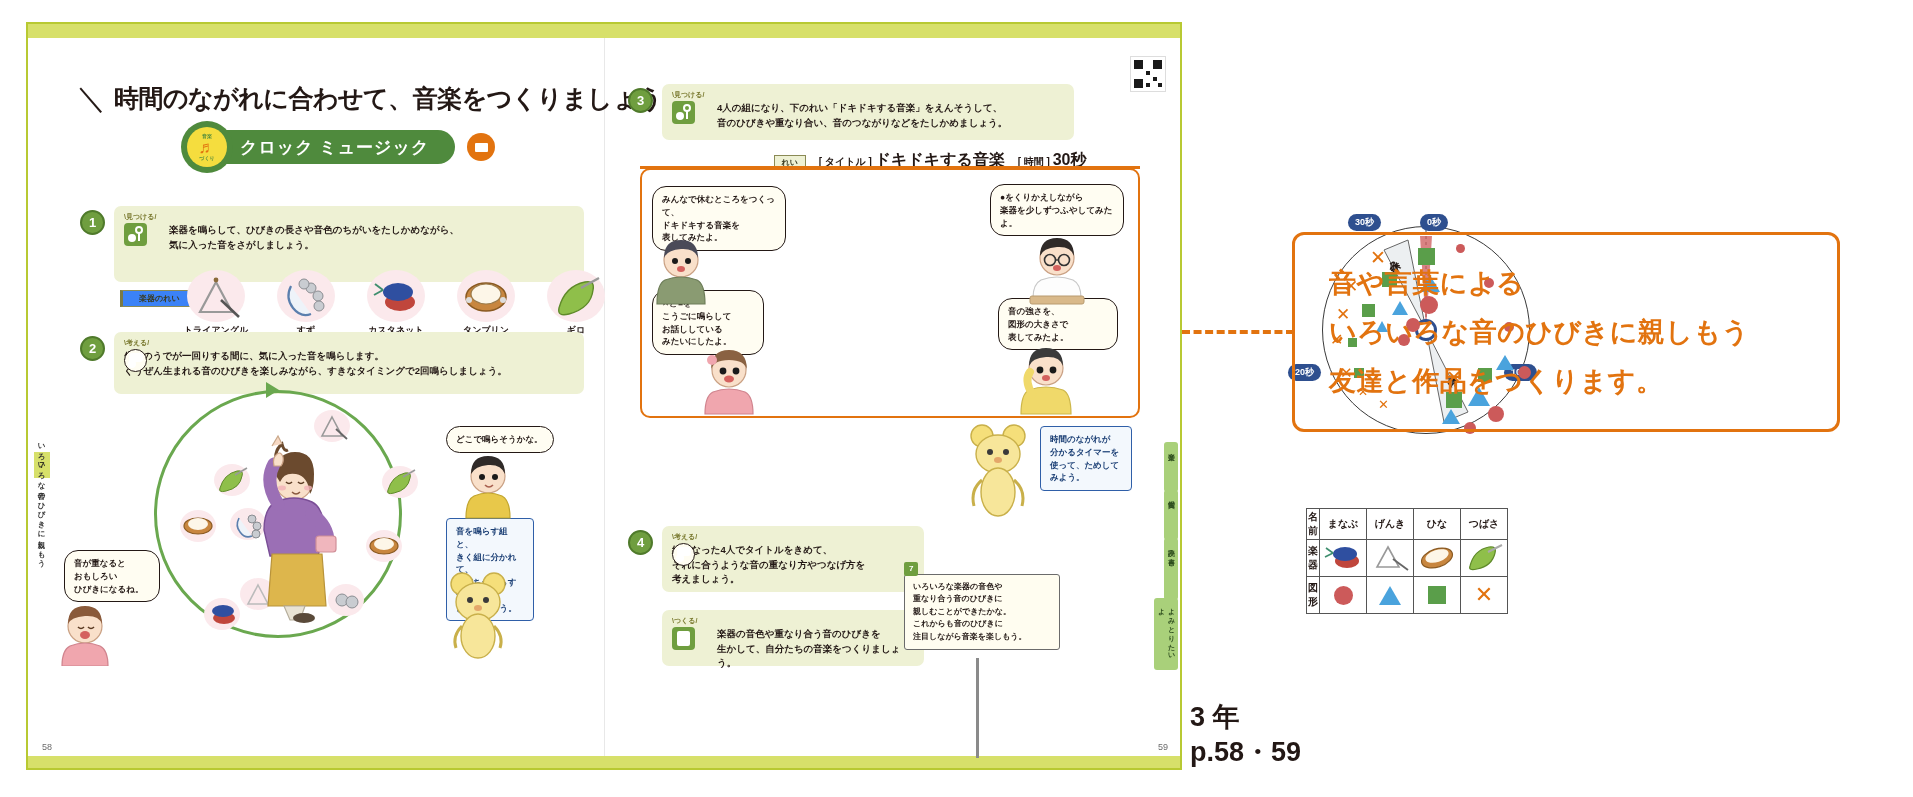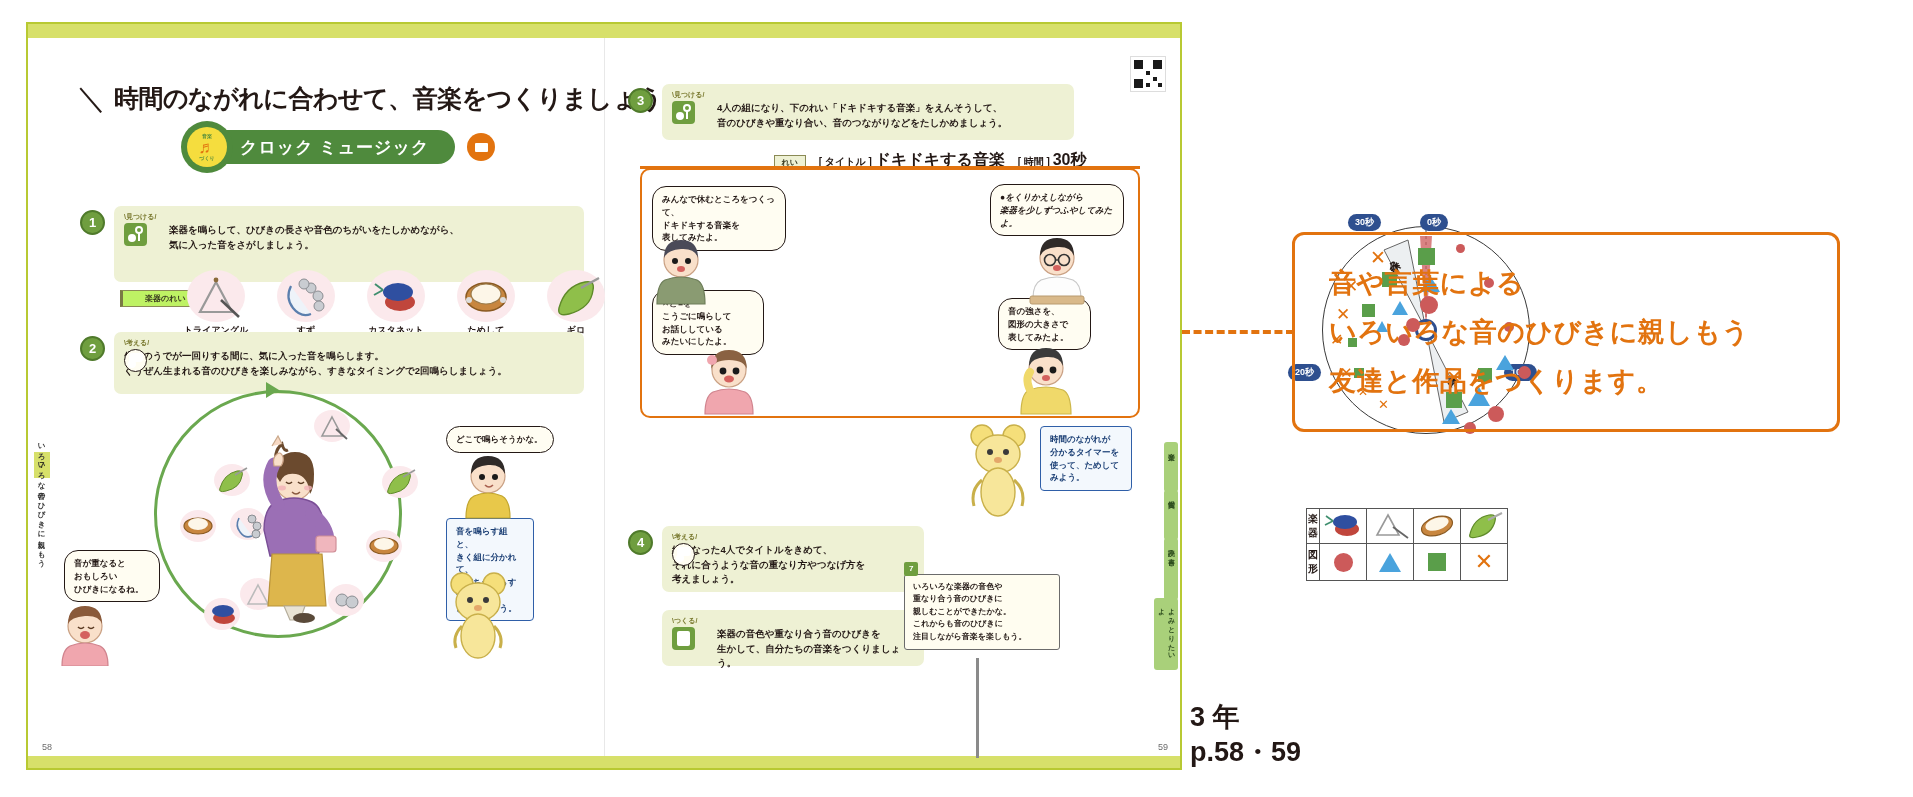--- a/index.html
+++ b/index.html
@@ -57,22 +57,22 @@
   .gicon .gi-head{position:absolute;left:4px;bottom:4px;width:8px;height:8px;border-radius:50%;background:#fff;}
   .gicon .gi-pin{position:absolute;right:4px;top:3px;width:8px;height:8px;border:2px solid #fff;
      border-radius:50%;box-sizing:border-box;}
   .gicon .gi-stem{position:absolute;right:7px;top:10px;width:2px;height:8px;background:#fff;}
   .gicon.bubble .gi-b1{position:absolute;left:4px;top:3px;width:14px;height:9px;background:#fff;border-radius:3px;}
   .gicon.bubble .gi-b2{position:absolute;left:3px;bottom:3px;width:8px;height:8px;border-radius:50%;background:#fff;}
   .gicon.doc .gi-d{position:absolute;left:5px;top:4px;width:13px;height:15px;background:#fff;border-radius:2px;}
   .gtext{font-size:9.5px;font-weight:bold;line-height:1.55;}
 
   
-  .tagbox{position:absolute;background:#bef264;border:1px solid #8a8a55;border-left:3px solid #7a7a45;
-     font-size:8px;font-weight:bold;padding:2px 22px;color:#3a3a20;}
+  .tagbox{position:absolute;background:#3b82f6;border:1px solid #8a8a55;border-left:3px solid #7a7a45;
+     font-size:8px;font-weight:bold;padding:2px 16px;color:#3a3a20;}
   .instr-row{position:absolute;display:flex;gap:18px;}
   .instr{width:72px;text-align:center;}
   .instr .blob{width:58px;height:52px;margin:0 auto;border-radius:50%;background:#fbe9ec;position:relative;}
   .instr .iname{font-size:9px;font-weight:bold;margin-top:2px;}
   svg.ins{position:absolute;left:0;top:0;width:58px;height:52px;}
 
   
   #bigcircle{position:absolute;left:126px;top:352px;width:248px;height:248px;
      border:3px solid #6aa84f;border-radius:50%;box-sizing:border-box;}
   #arrowhead{position:absolute;left:238px;top:344px;width:0;height:0;
@@ -240,21 +240,21 @@
 
       <div class="instr">
         <div class="blob">
           <svg class="ins" viewBox="0 0 58 52">
               <ellipse cx="29" cy="27" rx="20" ry="14" fill="#c8863f" stroke="#8a5a22" stroke-width="1.6"></ellipse>
               <ellipse cx="29" cy="24" rx="15" ry="10" fill="#fdf6e8" stroke="#9a7a4a" stroke-width="1.2"></ellipse>
               <circle cx="12" cy="30" r="3" fill="#ddd"></circle>
               <circle cx="46" cy="30" r="3" fill="#ddd"></circle>
             </svg>
         </div>
-        <div class="iname">ためして</div>
+        <div class="iname">タンブリン</div>
       </div>
 
       <div class="instr">
         <div class="blob">
           <svg class="ins" viewBox="0 0 58 52">
               <path d="M12 38 q6 -22 26 -26 q10 -2 8 8 q-2 18 -24 24 q-12 3 -10 -6 z" fill="#8fbf4a" stroke="#5f8a2a" stroke-width="1.4"></path>
               <line x1="34" y1="18" x2="52" y2="8" stroke="#999" stroke-width="2.4"></line>
             </svg>
         </div>
         <div class="iname">ギロ</div>
@@ -508,24 +508,24 @@
 ドキドキする音楽を
 表してみたよ。</div>
     </div>
     <div class="bubble" style="left:46px;top:252px;width:112px;">
       <div style="white-space:pre-line;">✕と■を
 こうごに鳴らして
 お話ししている
 みたいにしたよ。</div>
     </div>
     <div class="bubble" style="left:384px;top:146px;width:134px;">
-      <div style="white-space:pre-line;font-style:italic;">●をくりかえしながら
+      <div style="white-space:pre-line;">●をくりかえしながら
 楽器を少しずつふやしてみたよ。</div>
     </div>
-    <div class="bubble" style="left:392px;top:260px;width:93px;">
+    <div class="bubble" style="left:392px;top:260px;width:120px;">
       <div style="white-space:pre-line;">音の強さを、
 図形の大きさで
 表してみたよ。</div>
     </div>
     <div class="bubble blue" style="left:434px;top:388px;width:92px;">
       <div style="white-space:pre-line;">時間のながれが
 分かるタイマーを
 使って、ためして
 みよう。</div>
     </div>
@@ -570,20 +570,27 @@
         <circle cx="26" cy="28" r="3.4" fill="#1a1a1a"></circle>
           <circle cx="39" cy="28" r="3.4" fill="#1a1a1a"></circle>
         <ellipse cx="32" cy="36" rx="4" ry="3" fill="#d4615e"></ellipse>
         <path d="M15 48 q17 -6 34 0 q8 4 8 24 l-50 0 q0 -20 8 -24z" fill="#f0d96a" stroke="#cdb74a" stroke-width="1.2"></path>
         <path d="M18 52 q-8 -14 -2 -22" fill="none" stroke="#f0d96a" stroke-width="8" stroke-linecap="round"></path>
       </svg>
     </div>
 
     <table id="tbl">
       <tbody>
+          <tr>
+        <td class="lbl">名前</td>
+        <td>まなぶ</td>
+        <td>げんき</td>
+        <td>ひな</td>
+        <td>つばさ</td>
+      </tr>
       <tr>
         <td class="lbl">楽器</td>
         <td>
           <svg width="44" height="28" viewBox="0 0 44 28">
                 <ellipse cx="26" cy="18" rx="12" ry="7" fill="#c0463c"></ellipse>
                 <ellipse cx="24" cy="11" rx="12" ry="7" fill="#2f4fa0"></ellipse>
                 <path d="M12 10 l-7 -5 M12 10 l-8 4" stroke="#3f8f6f" stroke-width="1.6"></path>
               </svg>
         </td>
         <td>

